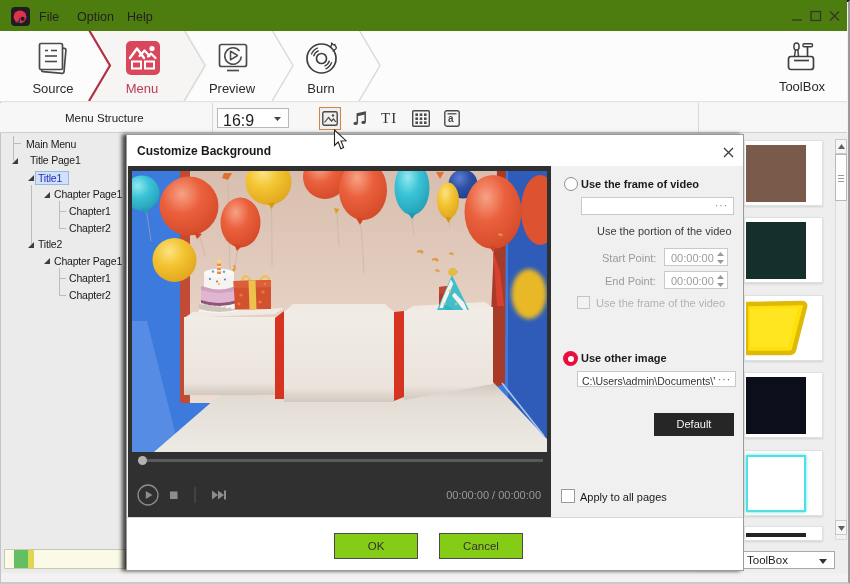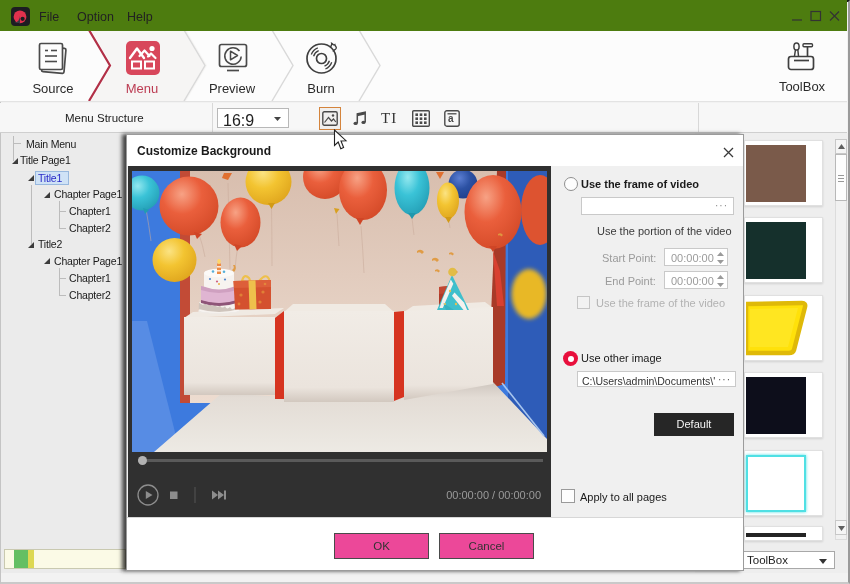--- a/index.html
+++ b/index.html
@@ -19,21 +19,21 @@
 .treetxt { position:absolute; font-size:10.5px; letter-spacing:-0.2px; color:#1a1a1a; white-space:nowrap; line-height:13px; }
 .tline { position:absolute; background:#bcbcbc; }
 
 #rightpanel { position:absolute; left:695px; top:133px; width:153px; height:440px; background:#eeeeee; }
 .card { position:absolute; left:49px; width:79px; height:66px; background:#ffffff; border:1px solid #e0e0e0; box-shadow:0 1px 2px rgba(0,0,0,0.12); }
 
 #dialog { position:absolute; left:126px; top:134px; width:618px; height:437px; background:#f0f0f0; border:1px solid #9b9b9b; box-shadow:-4px 0 4px rgba(0,0,0,0.72); }
 #dlgtitle { position:absolute; left:0; top:0; width:616px; height:31px; background:#ffffff; }
 #player { position:absolute; left:1px; top:31px; width:423px; height:351px; background:#303030; }
 #dlgfooter { position:absolute; left:0; top:382px; width:616px; height:53px; background:#ffffff; border-top:1px solid #d7d7d7; }
-.dlgbtn { position:absolute; top:15px; width:95px; height:26px; background:#ec4899; border:1.5px solid #4a4a4a; font-size:11.5px; color:#333; text-align:center; line-height:24px; }
+.dlgbtn { position:absolute; top:15px; width:84px; height:26px; background:#84cc16; border:1.5px solid #4a4a4a; font-size:11.5px; color:#333; text-align:center; line-height:24px; }
 .ctl { position:absolute; font-size:11px; color:#1a1a1a; white-space:nowrap; }
 .gray { color:#9b9b9b;text-align:center; }
 .inputbox { position:absolute; background:#fff; border:1px solid #c9c9c9; }
 </style>
 </head>
 <body>
 <div id="win"></div>
 <div id="titlebar">
   <svg class="abs" style="left:11px;top:7px" width="19" height="19" viewBox="0 0 19 19">
     <rect x="0" y="0" width="19" height="19" rx="4" fill="#1d1d22"></rect>
@@ -162,21 +162,21 @@
   <div class="tline" style="left:58px;top:68px;width:1px;height:28px"></div>
   <div class="tline" style="left:58px;top:78px;width:7px;height:1px"></div>
   <div class="tline" style="left:58px;top:95px;width:7px;height:1px"></div>
   <div class="tline" style="left:58px;top:135px;width:1px;height:28px"></div>
   <div class="tline" style="left:58px;top:145px;width:7px;height:1px"></div>
   <div class="tline" style="left:58px;top:162px;width:7px;height:1px"></div>
   <div class="treetxt" style="left:25px;top:5px">Main Menu</div>
   <svg class="abs" style="left:10px;top:24px" width="8" height="8">
       <polygon points="1,7 7,7 7,1" fill="#3c3c3c"></polygon>
     </svg>
-  <div class="treetxt" style="left:19px;top:21px">Title Page1</div>
+  <div class="treetxt" style="left:29px;top:21px">Title Page1</div>
   <div class="abs" style="left:34px;top:38px;width:34px;height:14px;background:#cfe2f6;border:1px solid #98b8de"></div>
   <svg class="abs" style="left:26px;top:41px" width="8" height="8">
       <polygon points="1,7 7,7 7,1" fill="#3c3c3c"></polygon>
     </svg>
   <div class="treetxt" style="left:37px;top:39px;color:#2a2ac8">Title1</div>
   <svg class="abs" style="left:42px;top:58px" width="8" height="8">
       <polygon points="1,7 7,7 7,1" fill="#3c3c3c"></polygon>
     </svg>
   <div class="treetxt" style="left:53px;top:55px">Chapter Page1</div>
   <div class="treetxt" style="left:68px;top:72px">Chapter1</div>
@@ -451,21 +451,21 @@
     <div class="abs" style="left:6px;top:3px;font-size:11px;color:#9b9b9b">00:00:00</div>
     <svg class="abs" style="right:3px;top:3px" width="7" height="12">
         <polygon points="3.5,0 7,4 0,4" fill="#9a9a9a"></polygon>
         <polygon points="0,8 7,8 3.5,12" fill="#9a9a9a"></polygon>
       </svg>
   </div>
   <div class="abs" style="left:450px;top:161px;width:13px;height:13px;border:1px solid #c5c5c5;background:#f2f2f2"></div>
   <div class="ctl" style="left:469px;top:162px;color:#b2b2b2">Use the frame of the video</div>
   <div class="abs" style="left:436px;top:216px;width:15px;height:15px;border-radius:50%;background:#e80f3c"></div>
   <div class="abs" style="left:440.5px;top:220.5px;width:6px;height:6px;border-radius:50%;background:#fff"></div>
-  <div class="ctl" style="left:454px;top:217px;font-weight:normal">Use other image</div>
+  <div class="ctl" style="left:454px;top:217px;font-weight:bold">Use other image</div>
   <div class="inputbox" style="left:450px;top:236px;width:159px;height:16px">
     <div class="abs" style="left:4px;top:3px;font-size:10.5px;color:#333;white-space:nowrap">C:\Users\admin\Documents\'</div>
     <div class="abs" style="right:4px;top:2px;font-size:10px;color:#555;letter-spacing:1px">···</div>
   </div>
   <div class="abs" style="left:527px;top:278px;width:80px;height:23px;background:#262626;color:#f4f4f4;font-size:11px;text-align:center;line-height:23px">Default</div>
   <div class="abs" style="left:434px;top:354px;width:14px;height:14px;border:1px solid #9a9a9a;background:#fdfdfd"></div>
   <div class="ctl" style="left:453px;top:356px">Apply to all pages</div>
   <div id="dlgfooter">
     <div class="dlgbtn" style="left:207px">OK</div>
     <div class="dlgbtn" style="left:312px">Cancel</div>

